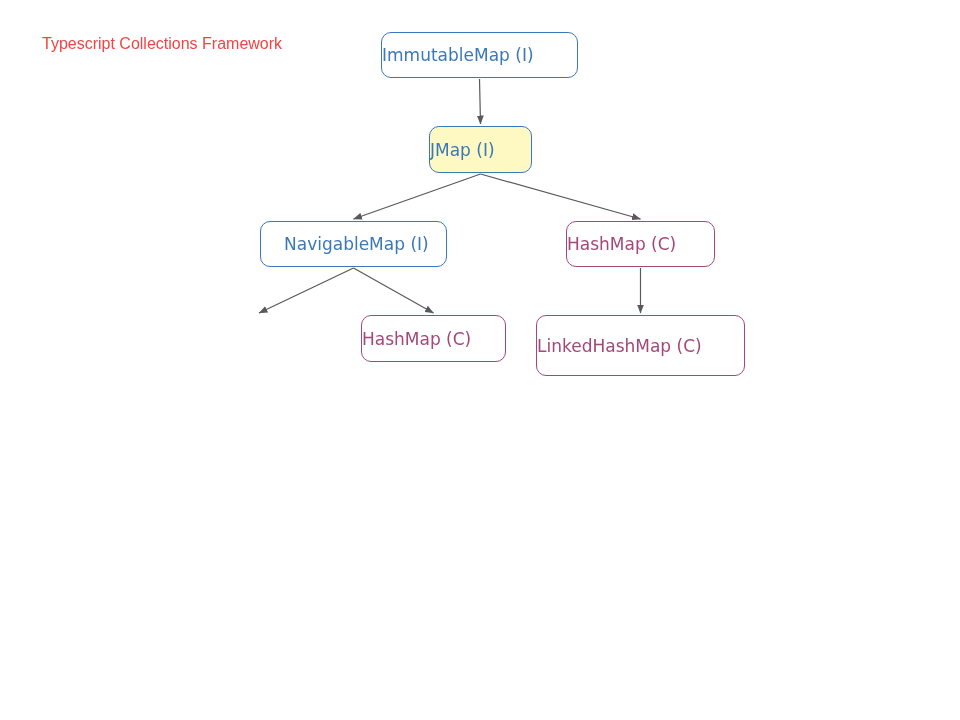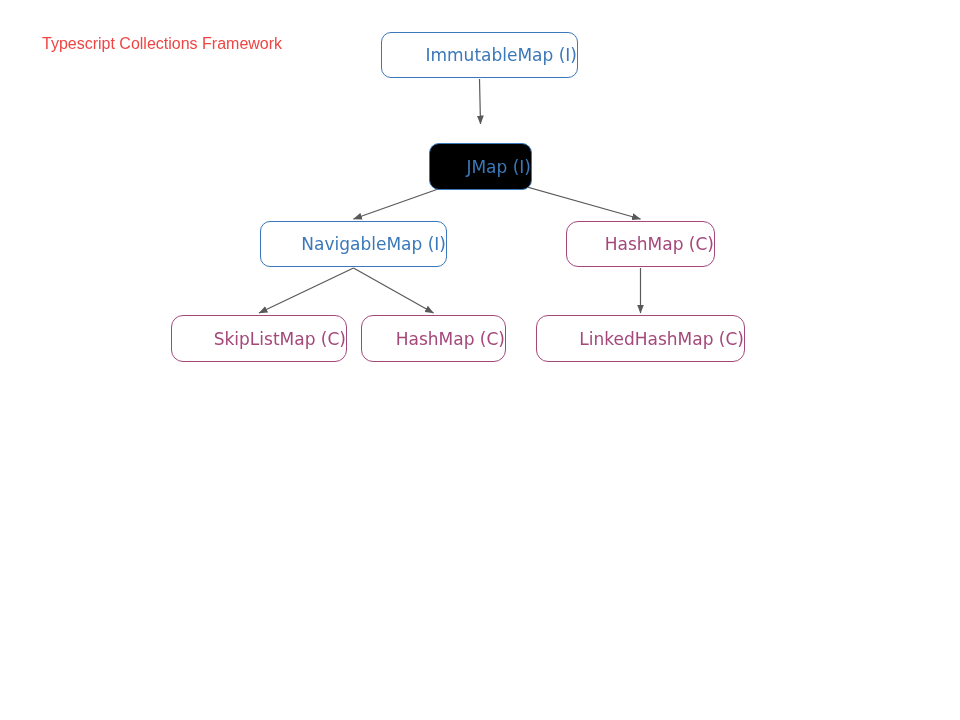--- a/index.html
+++ b/index.html
@@ -31,36 +31,35 @@
     top: 0;
     width: 960px;
     height: 720px;
     pointer-events: none;
   }
   .node {
     position: absolute;
     box-sizing: border-box;
     display: flex;
     align-items: center;
-    justify-content: flex-end;
+    justify-content: flex-start;
     background: #ffffff;
     border-radius: 10px;
     border: 1.5px solid #888;
     font-size: 17px;
     white-space: nowrap;
     cursor: default;
   }
   .node.interface {
     border-color: var(--interface-color, #3b78b9);
     color: var(--interface-color, #3b78b9);
   }
   .node.class {
     border-color: var(--class-color, #a4487a);
     color: var(--class-color, #a4487a);
-    border-radius: 12px;
   }
 </style>
 </head>
 <body>
 
 <div class="stage">
 
   <div class="title">
     <div>Typescript Collections Framework</div>
   </div>
@@ -77,32 +76,29 @@
         <line x1="480.5" y1="174" x2="640.5" y2="219" stroke="#595959" stroke-width="1.2" marker-end="url(#arrowhead)"></line>
         <line x1="353.5" y1="268" x2="259" y2="313" stroke="#595959" stroke-width="1.2" marker-end="url(#arrowhead)"></line>
         <line x1="353.5" y1="268" x2="433.5" y2="313" stroke="#595959" stroke-width="1.2" marker-end="url(#arrowhead)"></line>
         <line x1="640.5" y1="268" x2="640.5" y2="313" stroke="#595959" stroke-width="1.2" marker-end="url(#arrowhead)"></line>
       </g>
   </svg>
 
   <div class="node interface" style="left: 381px; top: 32px; width: 197px; height: 46px; background: rgb(255, 255, 255);">
       <span>ImmutableMap (I)</span>
     </div>
-  <div class="node interface" style="left: 429px; top: 126px; width: 103px; height: 47px; background: #000000; margin-top: 17px;">
+  <div class="node interface" style="left: 429px; top: 126px; width: 103px; height: 47px; background: #fef9c3;">
       <span>JMap (I)</span>
     </div>
   <div class="node interface" style="left: 260px; top: 221px; width: 187px; height: 46px; background: rgb(255, 255, 255); padding-left: 23px;">
       <span>NavigableMap (I)</span>
     </div>
   <div class="node class" style="left: 566px; top: 221px; width: 149px; height: 46px; background: rgb(255, 255, 255);">
       <span>HashMap (C)</span>
     </div>
-  <div class="node class" style="left: 171px; top: 315px; width: 176px; height: 47px; background: rgb(255, 255, 255);">
-      <span>SkipListMap (C)</span>
-    </div>
   <div class="node class" style="left: 361px; top: 315px; width: 145px; height: 47px; background: rgb(255, 255, 255);">
       <span>HashMap (C)</span>
     </div>
-  <div class="node class" style="left: 536px; top: 315px; width: 209px; height: 47px; background: rgb(255, 255, 255);">
+  <div class="node class" style="left: 536px; top: 315px; width: 209px; height: 61px; background: rgb(255, 255, 255);">
       <span>LinkedHashMap (C)</span>
     </div>
 
 </div>
 
 </body></html>

